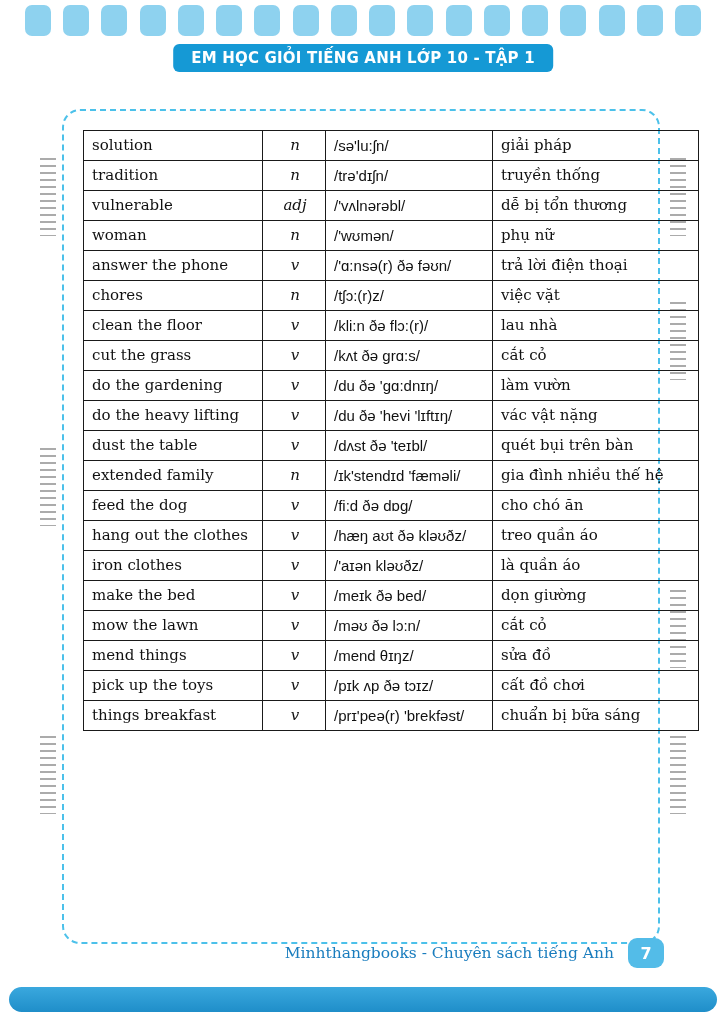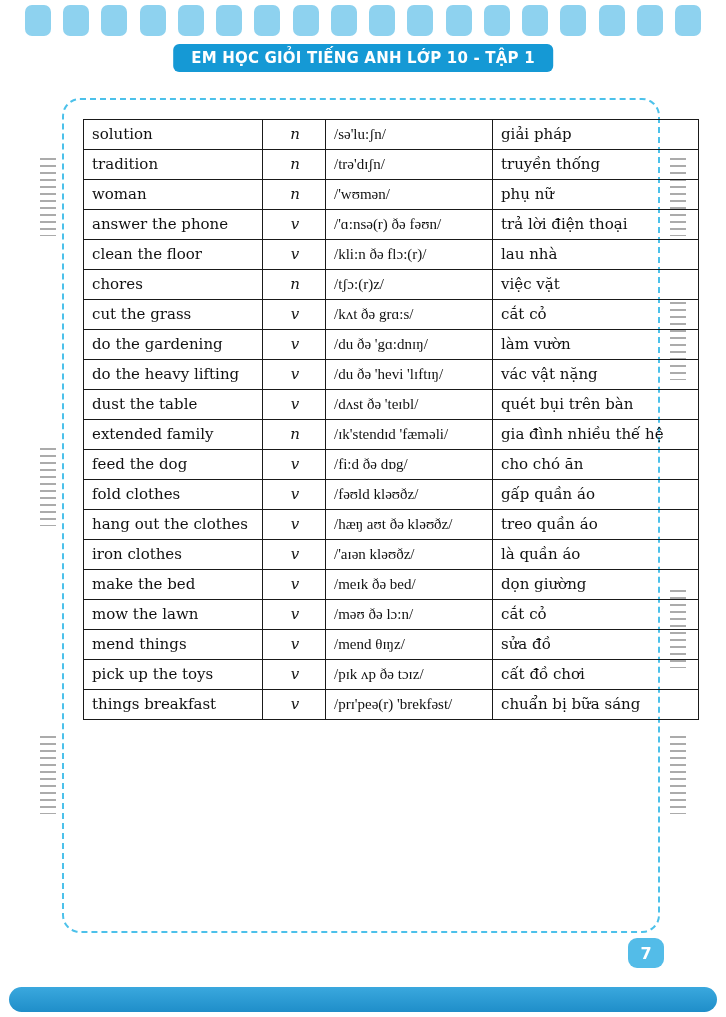--- a/index.html
+++ b/index.html
@@ -14,34 +14,34 @@
   .tab{width:26px;height:31px;border-radius:7px;background:#8ed2ef;}
   
   .banner{
     position:absolute;top:44px;left:50%;transform:translateX(-50%);
     background:#1599d5;color:#ffffff;border-radius:6px;
     padding:5px 18px;font-family:"DejaVu Sans","Liberation Sans",sans-serif;
     font-weight:bold;font-size:15px;letter-spacing:.2px;white-space:nowrap;
   }
   
   .frame{
-    position:absolute;left:62px;top:98px;width:598px;height:835px;
+    position:absolute;left:62px;top:109px;width:598px;height:835px;
     border:2px dashed #4cc1ea;border-radius:18px;box-sizing:border-box;
     padding:19px 0 0 19px;
   }
   
   table.vocab{border-collapse:collapse;table-layout:fixed;width:555px;}
   table.vocab td{
     border:1px solid #1a1a1a;vertical-align:top;
     padding:4px 6px 4px 8px;font-size:15px;line-height:21px;color:#111111;
     height:21px;
   }
   td.c-word{width:164px;}
   td.c-pos{width:48px;text-align:center;font-style:italic;}
-  td.c-ipa{width:152px;font-family:Liberation Serif, serif;
+  td.c-ipa{width:152px;font-family:Liberation Sans, sans-serif;
     font-size:13.5px;color:#29abe2;}
   td.c-meaning{width:191px;margin-left:33px;}
   
   .marks{
     position:absolute;width:16px;height:78px;
     background:repeating-linear-gradient(to bottom,#ababab 0 2px,transparent 2px 7px);
   }
   .marks.left{left:40px;}
   .marks.right{right:40px;}
   
@@ -105,44 +105,50 @@
           <td class="c-ipa">/sə'lu:ʃn/</td>
           <td class="c-meaning">giải pháp</td>
         </tr>
         <tr>
           <td class="c-word">tradition</td>
           <td class="c-pos">n</td>
           <td class="c-ipa">/trə'dɪʃn/</td>
           <td class="c-meaning">truyền thống</td>
         </tr>
         <tr>
+          <td class="c-word">vulnerable</td>
+          <td class="c-pos">adj</td>
+          <td class="c-ipa">/'vʌlnərəbl/</td>
+          <td class="c-meaning">dễ bị tổn thương</td>
+        </tr>
+        <tr>
           <td class="c-word">woman</td>
           <td class="c-pos">n</td>
           <td class="c-ipa">/'wʊmən/</td>
           <td class="c-meaning">phụ nữ</td>
         </tr>
         <tr>
           <td class="c-word">answer the phone</td>
           <td class="c-pos">v</td>
           <td class="c-ipa">/'ɑ:nsə(r) ðə fəʊn/</td>
           <td class="c-meaning">trả lời điện thoại</td>
         </tr>
         <tr>
+          <td class="c-word">chores</td>
+          <td class="c-pos">n</td>
+          <td class="c-ipa">/tʃɔ:(r)z/</td>
+          <td class="c-meaning">việc vặt</td>
+        </tr>
+        <tr>
           <td class="c-word">clean the floor</td>
           <td class="c-pos">v</td>
           <td class="c-ipa">/kli:n ðə flɔ:(r)/</td>
           <td class="c-meaning">lau nhà</td>
         </tr>
         <tr>
-          <td class="c-word">chores</td>
-          <td class="c-pos">n</td>
-          <td class="c-ipa">/tʃɔ:(r)z/</td>
-          <td class="c-meaning">việc vặt</td>
-        </tr>
-        <tr>
           <td class="c-word">cut the grass</td>
           <td class="c-pos">v</td>
           <td class="c-ipa">/kʌt ðə grɑ:s/</td>
           <td class="c-meaning">cắt cỏ</td>
         </tr>
         <tr>
           <td class="c-word">do the gardening</td>
           <td class="c-pos">v</td>
           <td class="c-ipa">/du ðə 'gɑ:dnɪŋ/</td>
           <td class="c-meaning">làm vườn</td>
@@ -163,26 +169,20 @@
           <td class="c-word">extended family</td>
           <td class="c-pos">n</td>
           <td class="c-ipa">/ɪk'stendɪd 'fæməli/</td>
           <td class="c-meaning">gia đình nhiều thế hệ</td>
         </tr>
         <tr>
           <td class="c-word">feed the dog</td>
           <td class="c-pos">v</td>
           <td class="c-ipa">/fi:d ðə dɒg/</td>
           <td class="c-meaning">cho chó ăn</td>
-        </tr>
-        <tr>
-          <td class="c-word">fold clothes</td>
-          <td class="c-pos">v</td>
-          <td class="c-ipa">/fəʊld kləʊðz/</td>
-          <td class="c-meaning">gấp quần áo</td>
         </tr>
         <tr>
           <td class="c-word">hang out the clothes</td>
           <td class="c-pos">v</td>
           <td class="c-ipa">/hæŋ aʊt ðə kləʊðz/</td>
           <td class="c-meaning">treo quần áo</td>
         </tr>
         <tr>
           <td class="c-word">iron clothes</td>
           <td class="c-pos">v</td>
@@ -217,16 +217,17 @@
           <td class="c-word">things breakfast</td>
           <td class="c-pos">v</td>
           <td class="c-ipa">/prɪ'peə(r) 'brekfəst/</td>
           <td class="c-meaning">chuẩn bị bữa sáng</td>
         </tr>
       </tbody>
   </table>
 </div>
 
 <div class="footer-row">
+  <span class="footer-text">Minhthangbooks - Chuyên sách tiếng Anh</span>
   <span class="page-badge">7</span>
 </div>
 
 <div class="bottom-bar"></div>
 
 </body></html>

